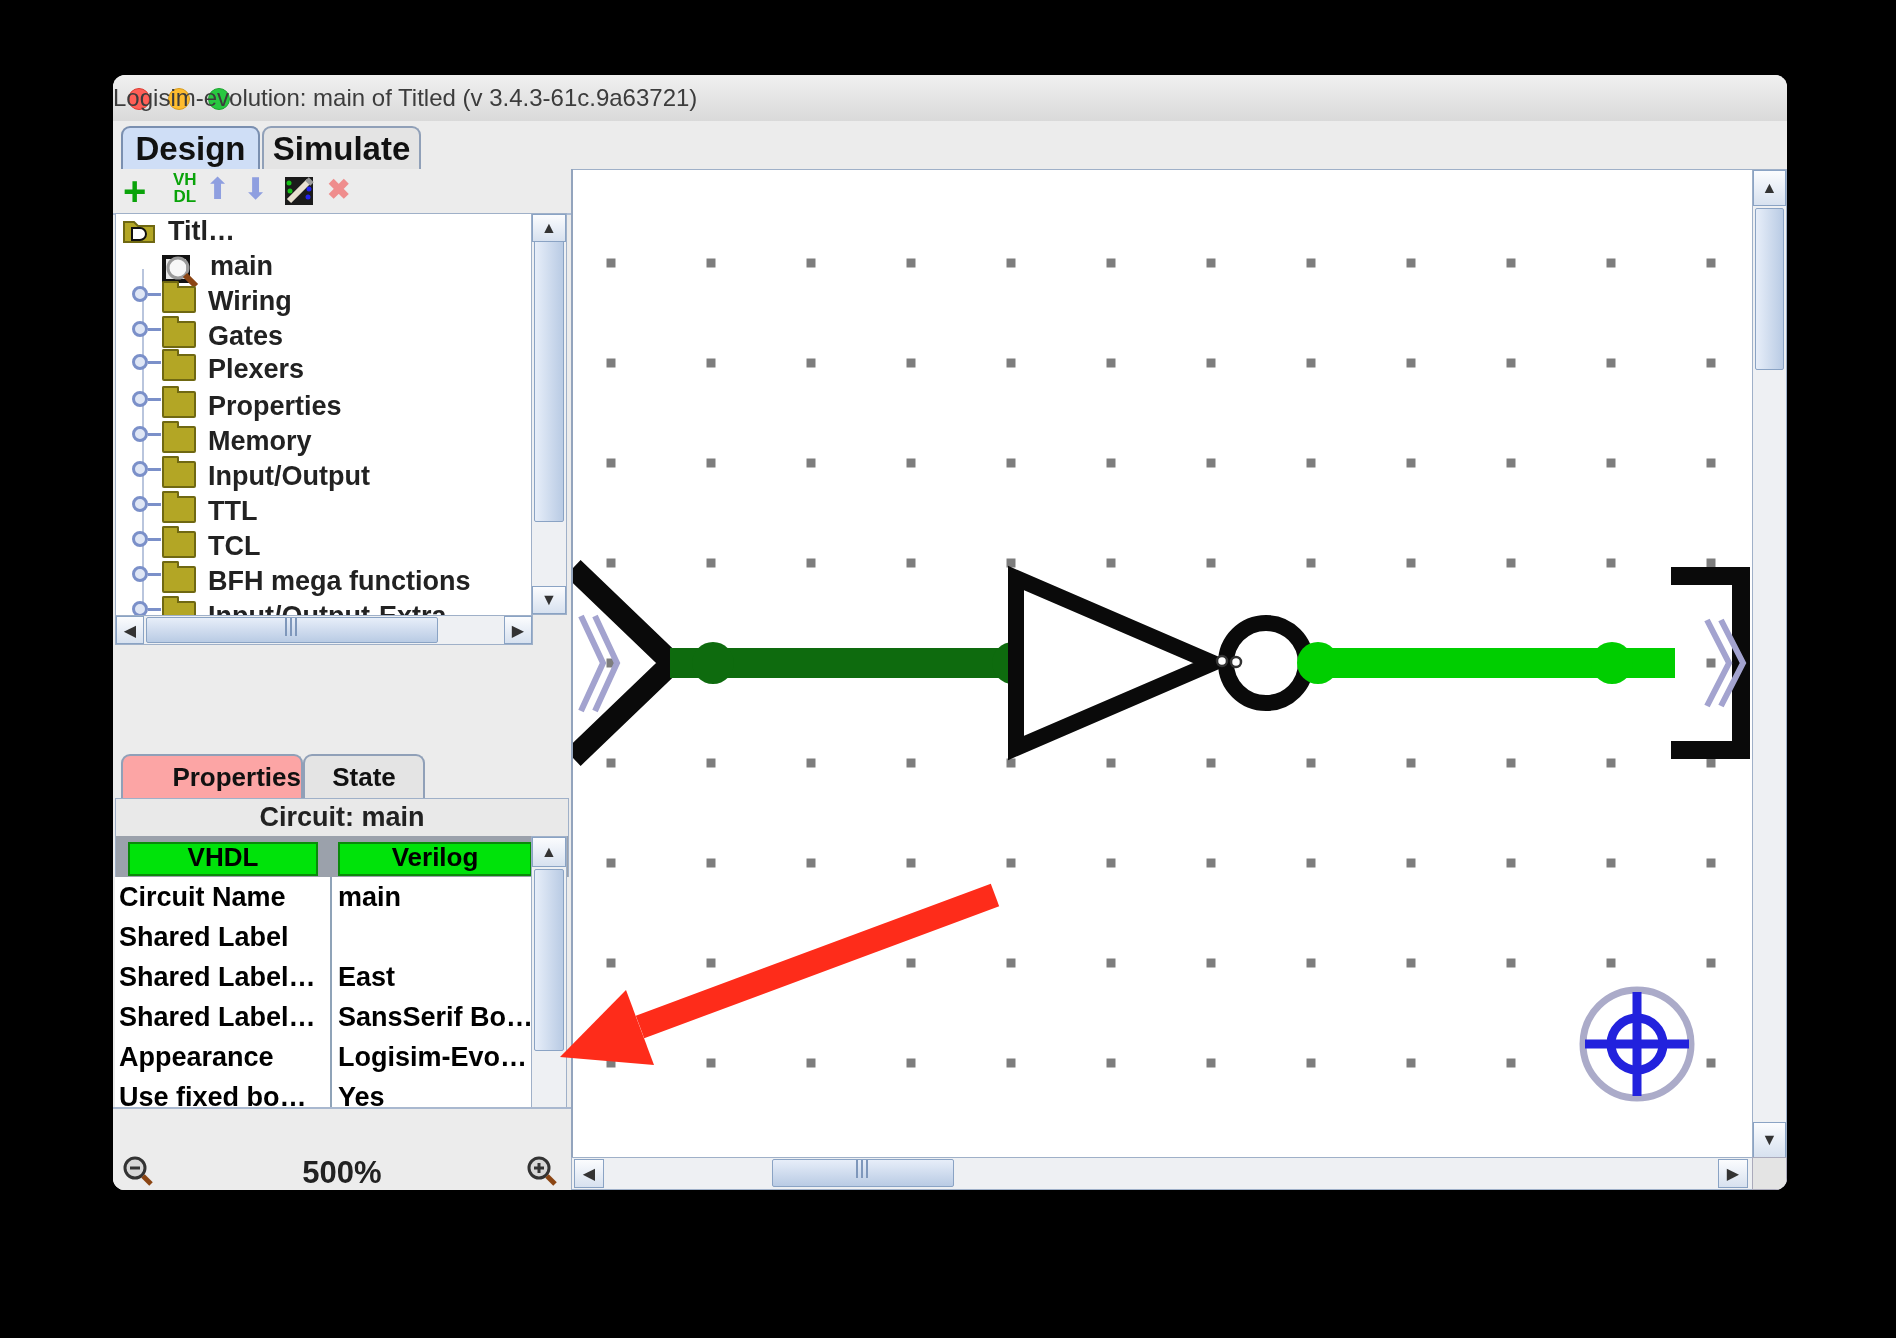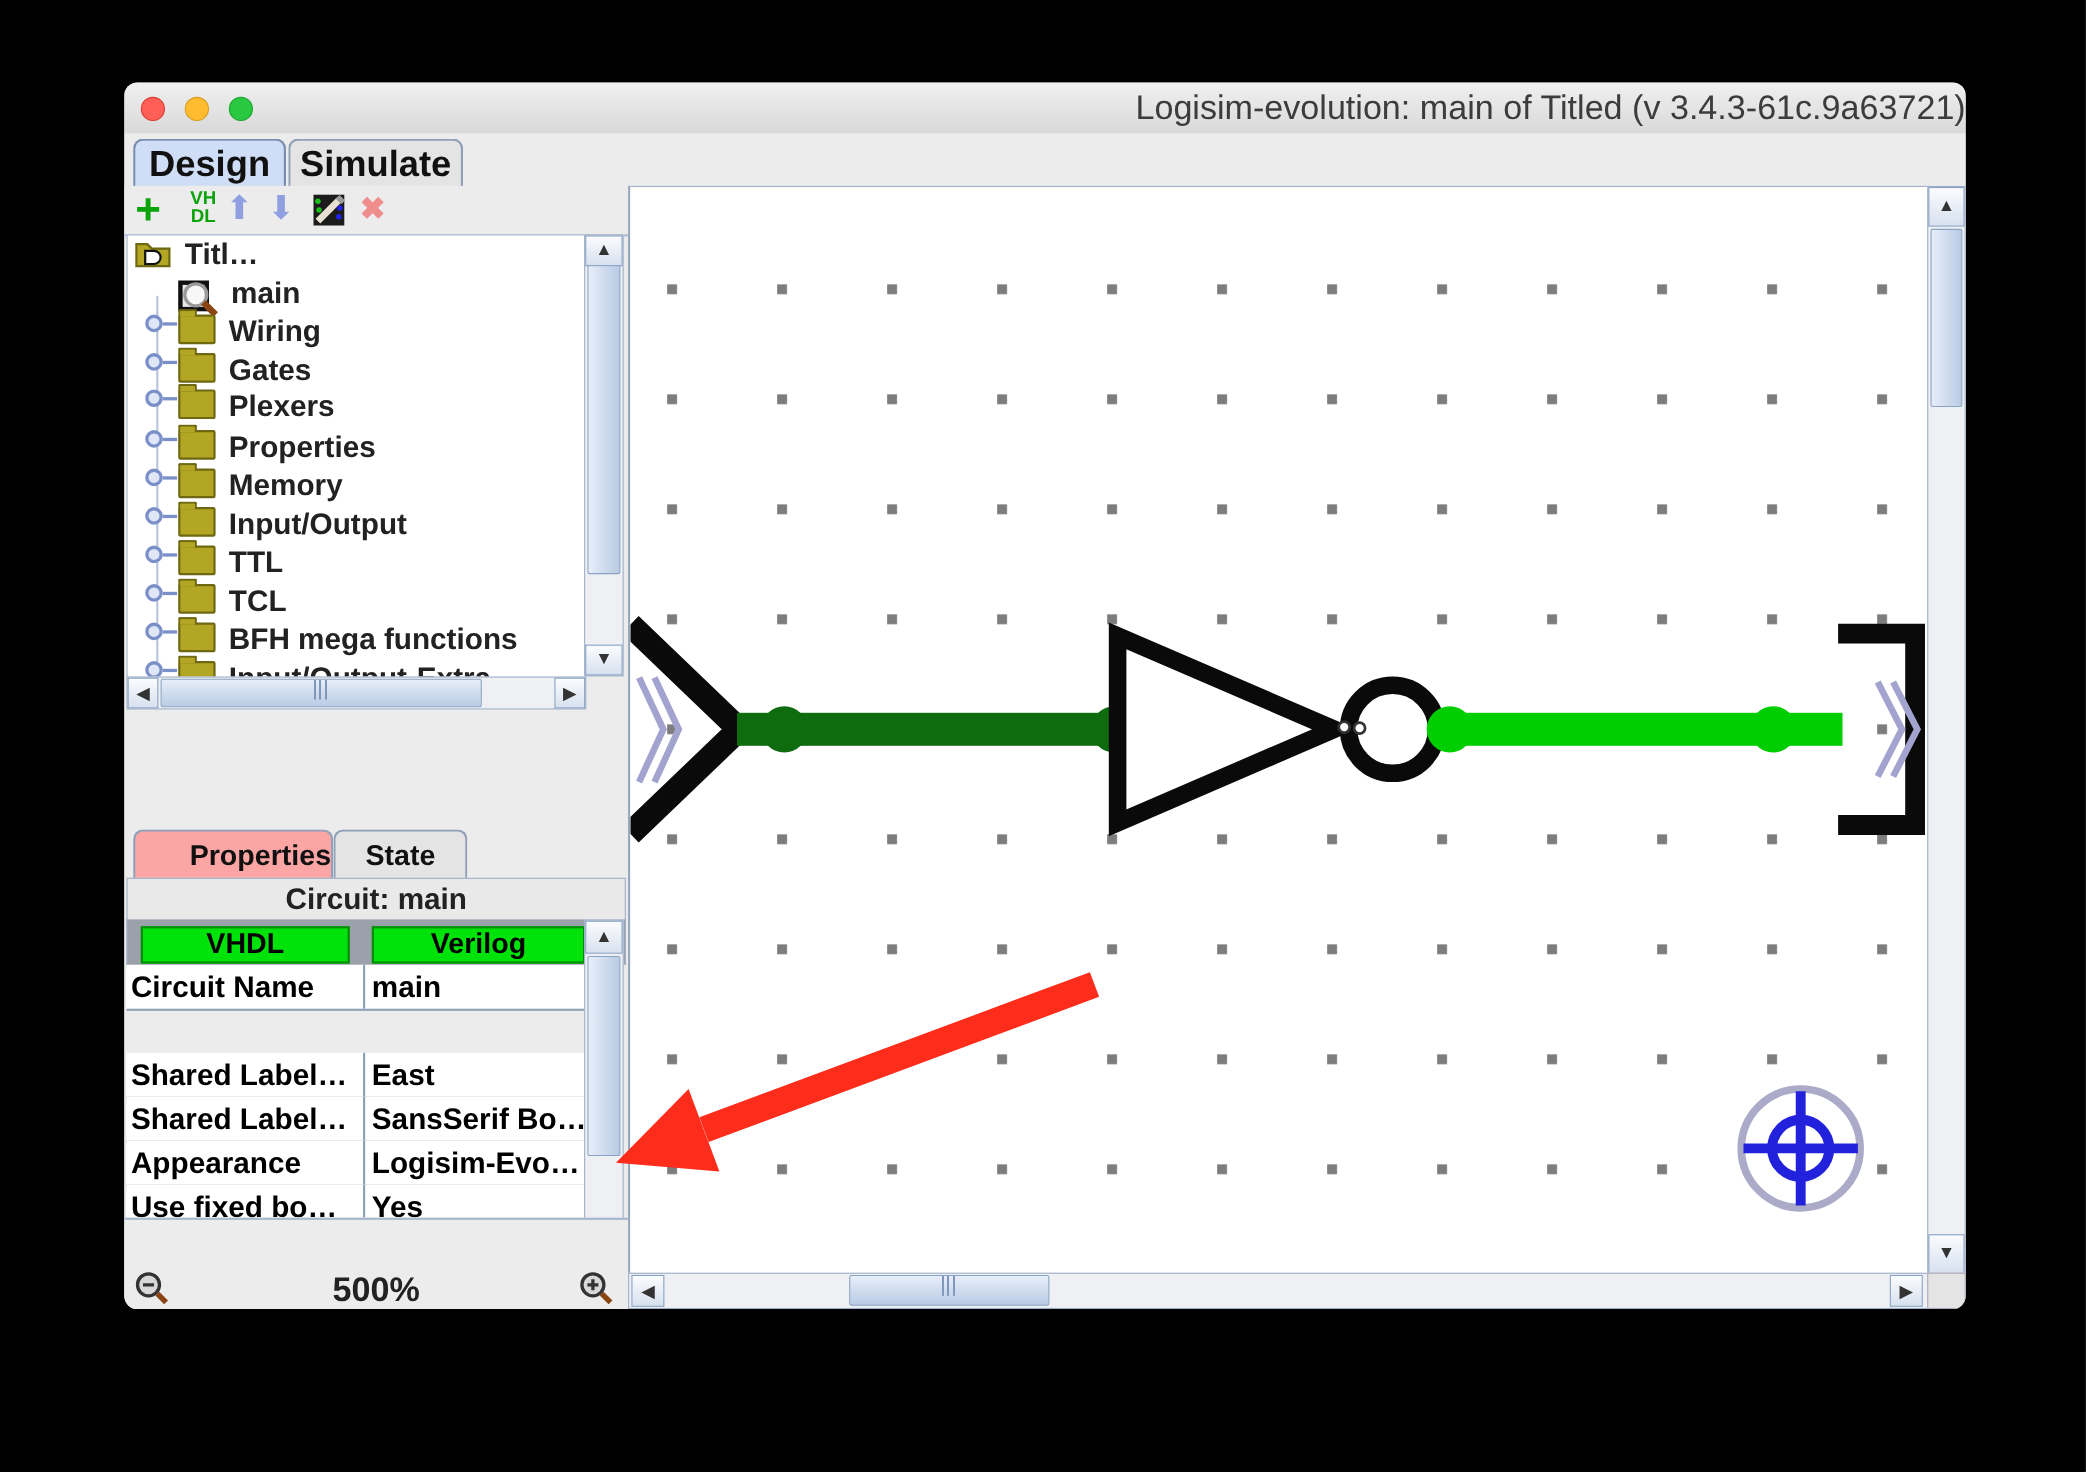--- a/index.html
+++ b/index.html
@@ -7,21 +7,21 @@
          font-family:"Liberation Sans",sans-serif;}
   .abs{position:absolute;}
   .window{position:absolute;left:113px;top:75px;width:1674px;height:1115px;
           background:#ececec;border-radius:12px;overflow:hidden;
           box-shadow:0 22px 60px rgba(0,0,0,.85);}
   
   .titlebar{position:absolute;left:0;top:0;width:100%;height:46px;
             background:linear-gradient(#f0f0f0,#d9d9d9);border-bottom:1px solid #b3b3b3;}
   .light{position:absolute;top:13px;width:20px;height:20px;border-radius:50%;}
   .title{position:absolute;left:0;top:0;width:100%;height:46px;line-height:46px;
-         text-align:right;font-size:31px;color:#3c3c3c;}
+         text-align:left;font-size:24px;color:#3c3c3c;}
   
   .tabrow{position:absolute;left:0;top:46px;width:100%;height:48px;background:#ececec;}
   .tab{position:absolute;top:5px;height:43px;border:2px solid #90a0b8;border-bottom:none;
        border-radius:9px 9px 0 0;text-align:center;font-weight:bold;font-size:33px;color:#111;
        line-height:41px;background:#e4e4e4;}
   .tab.sel{background:#cfdef6;border-color:#7a8fb0;}
   .ticon{position:absolute;top:50px;width:44px;height:42px;display:flex;align-items:center;justify-content:center;}
   .tsep{position:absolute;top:52px;width:4px;height:36px;background:#9a9a9a;}
   .selbox{border:4px solid #000;background:#fff;width:36px;height:34px;box-sizing:border-box;}
   
@@ -308,20 +308,24 @@
     <div class="vband" style="top:667px;">
       <div class="gbtn" style="left:12px;width:186px;">VHDL</div>
       <div class="gbtn" style="left:222px;width:190px;">Verilog</div>
     </div>
 
     <div class="abs" style="left:0;top:708px;width:458px;height:230px;overflow:hidden;">
       <div class="prow" style="top:0px;">
         <div class="pname">Circuit Name</div>
         <div class="pval">main</div>
       </div>
+      <div class="prow" style="top:40px;">
+        <div class="pname">Shared Label</div>
+        <div class="pval"></div>
+      </div>
       <div class="prow" style="top:80px;">
         <div class="pname">Shared Label…</div>
         <div class="pval">East</div>
       </div>
       <div class="prow" style="top:120px;">
         <div class="pname">Shared Label…</div>
         <div class="pval">SansSerif Bo…</div>
       </div>
       <div class="prow" style="top:160px;">
         <div class="pname">Appearance</div>

